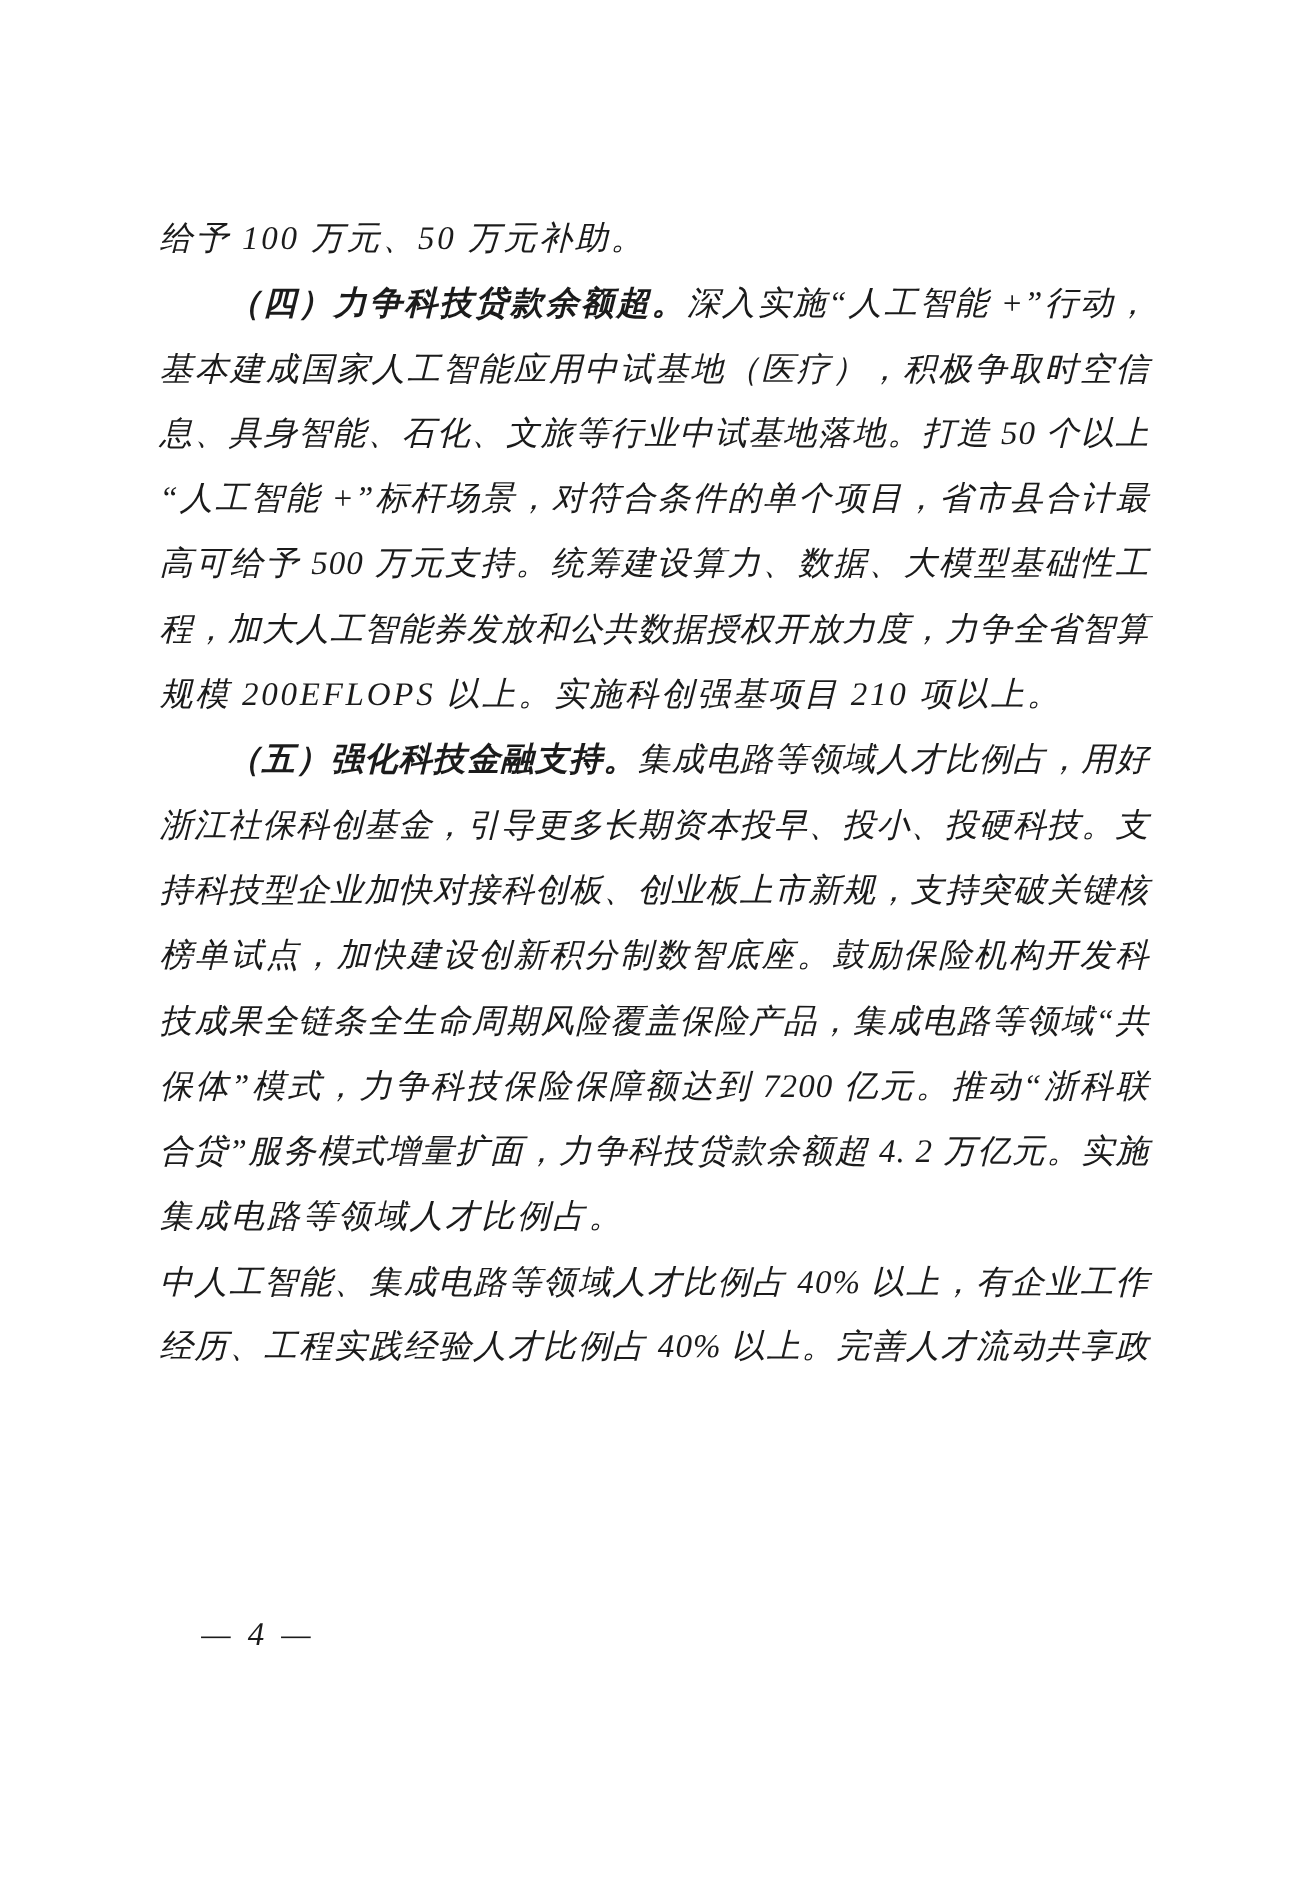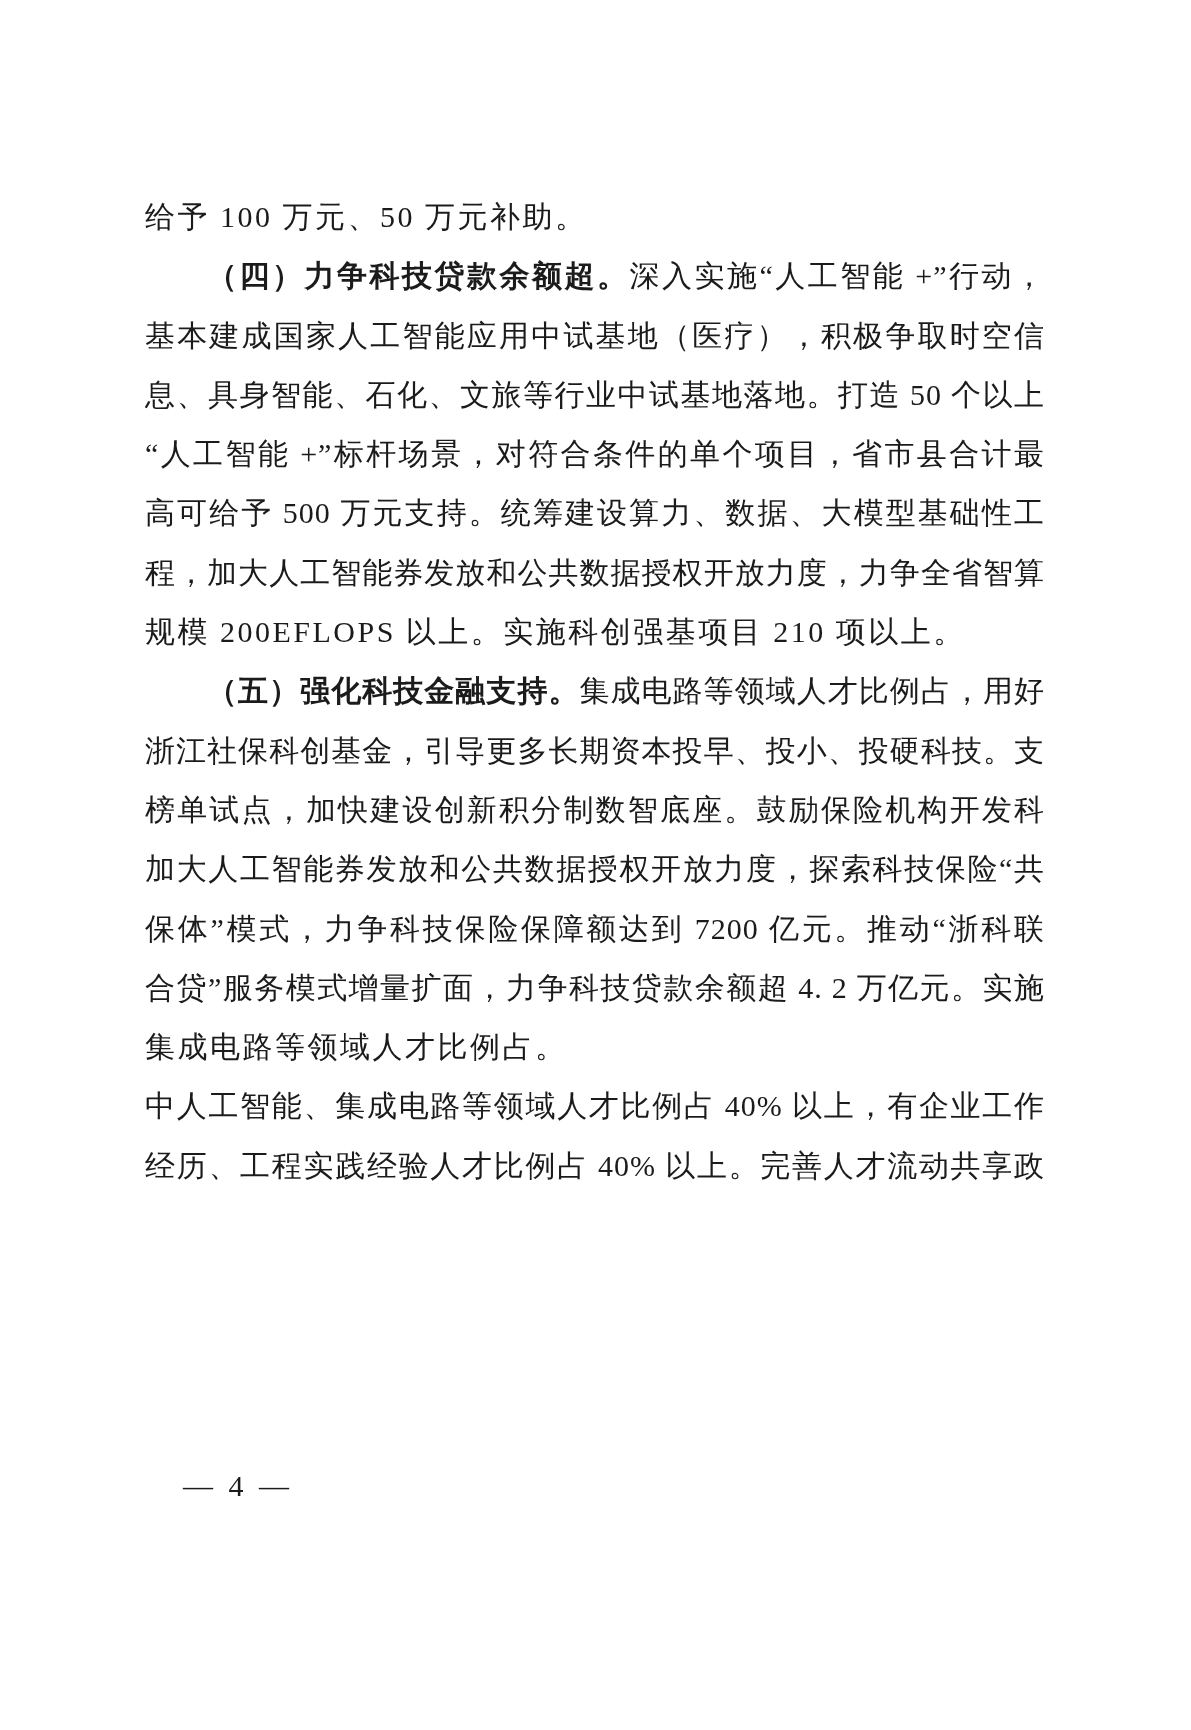--- a/index.html
+++ b/index.html
@@ -15,20 +15,21 @@
     font-family: "Liberation Serif", "DejaVu Serif", serif;
     color: #1b1b1b;
     overflow: hidden;
   }
   .page {
     position: absolute;
     left: 0; top: 0;
     width: 1184px;
     height: 1730px;
     background: #ffffff;
+    font-style: italic;
   }
   .content {
     position: absolute;
     left: 145px;
     top: 187px;
     width: 900px;
   }
   .line {
     height: 59.3px;
     line-height: 59.3px;
@@ -67,22 +68,23 @@
       <div class="line no-justify"><span>给予 100 万元、50 万元补助。</span></div>
       <div class="line indent"><span class="lead">（四）力争科技贷款余额超。</span><span>深入实施“人工智能 +”行动，</span></div>
       <div class="line"><span>基本建成国家人工智能应用中试基地（医疗），积极争取时空信</span></div>
       <div class="line"><span>息、具身智能、石化、文旅等行业中试基地落地。打造 50 个以上</span></div>
       <div class="line"><span>“人工智能 +”标杆场景，对符合条件的单个项目，省市县合计最</span></div>
       <div class="line"><span>高可给予 500 万元支持。统筹建设算力、数据、大模型基础性工</span></div>
       <div class="line"><span>程，加大人工智能券发放和公共数据授权开放力度，力争全省智算</span></div>
       <div class="line no-justify"><span>规模 200EFLOPS 以上。实施科创强基项目 210 项以上。</span></div>
       <div class="line indent"><span class="lead">（五）强化科技金融支持。</span><span>集成电路等领域人才比例占，用好</span></div>
       <div class="line"><span>浙江社保科创基金，引导更多长期资本投早、投小、投硬科技。支</span></div>
+      <div class="line"><span>持科技型企业加快对接科创板、创业板上市新规，支持突破关键核</span></div>
       <div class="line"><span>榜单试点，加快建设创新积分制数智底座。鼓励保险机构开发科</span></div>
-      <div class="line"><span>加大人工智能券发放和公共数据授权开放力度，探索科技保险“共</span></div>
+      <div class="line"><span>技成果全链条全生命周期风险覆盖保险产品，集成电路等领域“共</span></div>
       <div class="line"><span>保体”模式，力争科技保险保障额达到 7200 亿元。推动“浙科联</span></div>
       <div class="line"><span>合贷”服务模式增量扩面，力争科技贷款余额超 4. 2 万亿元。实施</span></div>
       <div class="line no-justify"><span>集成电路等领域人才比例占。</span></div>
       <div class="line"><span>中人工智能、集成电路等领域人才比例占 40% 以上，有企业工作</span></div>
       <div class="line"><span>经历、工程实践经验人才比例占 40% 以上。完善人才流动共享政</span></div>
     </main>
   <div class="footer-pagenum">— 4 —</div>
 </div>
 
 </body></html>

